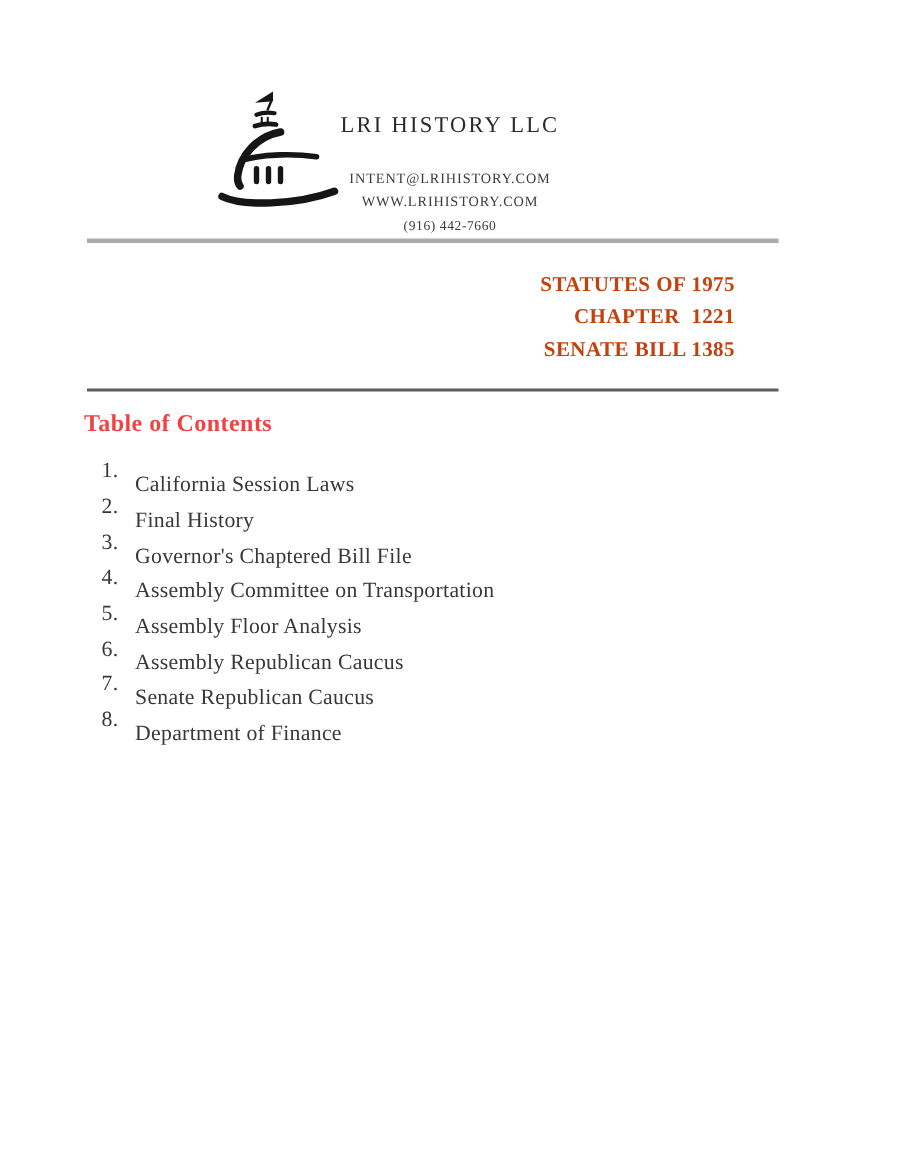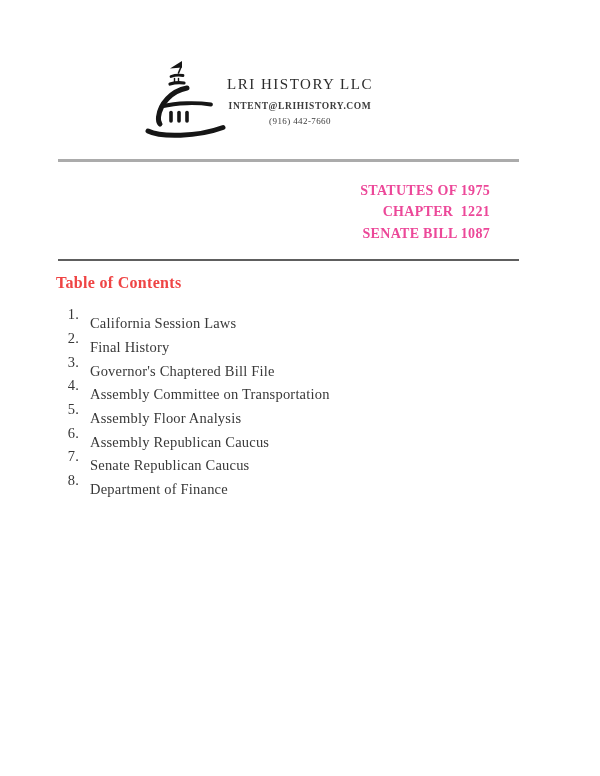--- a/index.html
+++ b/index.html
@@ -32,21 +32,21 @@
     font-size: 15px;
     letter-spacing: 1.5px;
     color: #2b2b2b;
   }
   .contact-line {
     font-size: 9.5px;
     letter-spacing: 0.6px;
     color: #3b3b3b;
     margin-top: 5px;
   }
-  .contact-line.first { margin-top: 8px; font-weight: bold; }
+  .contact-line.first { margin-top: 22px; }
   .contact-line.phone {
     font-size: 9px;
     letter-spacing: 0.4px;
     font-family: Liberation Serif, serif;
   }
 
   
   .rule-top {
     position: absolute;
     left: 58px; top: 159px;
@@ -62,21 +62,21 @@
 
   
   .bill-info {
     position: absolute;
     right: 110px; top: 180px;
     text-align: right;
     font-weight: bold;
     font-size: 14px;
     line-height: 21.4px;
     letter-spacing: 0.3px;
-    color: #ec4899;
+    color: #c2410c;
   }
   .bill-info div { white-space: pre; }
 
   
   .toc-title {
     position: absolute;
     left: 56px; top: 274px;
     font-weight: bold;
     font-size: 16px;
     letter-spacing: 0.3px;
@@ -127,29 +127,30 @@
     <line x1="26" y1="52.5" x2="26" y2="61" stroke-width="3.6"></line>
     <line x1="34" y1="52.5" x2="34" y2="61" stroke-width="3.6"></line>
     <line x1="42" y1="52.5" x2="42" y2="61" stroke-width="3.6"></line>
 
     <path d="M 3,71 C 16,77.5 52,77 78,67.5" stroke-width="5"></path>
   </svg>
 
   <div class="letterhead-text">
     <div class="company-name">LRI HISTORY LLC</div>
     <div class="contact-line first">INTENT@LRIHISTORY.COM</div>
+    <div class="contact-line">WWW.LRIHISTORY.COM</div>
     <div class="contact-line phone">(916) 442-7660</div>
   </div>
 
   <div class="rule-top"></div>
 
   <div class="bill-info">
     <div>STATUTES OF 1975</div>
     <div>CHAPTER  1221</div>
-    <div>SENATE BILL 1087</div>
+    <div>SENATE BILL 1385</div>
   </div>
 
   <div class="rule-bottom"></div>
 
   <div class="toc-title">Table of Contents</div>
 
   <div class="toc-list">
     <div class="toc-item">
       <span class="toc-num">1.</span>
       <span class="toc-label">California Session Laws</span>

